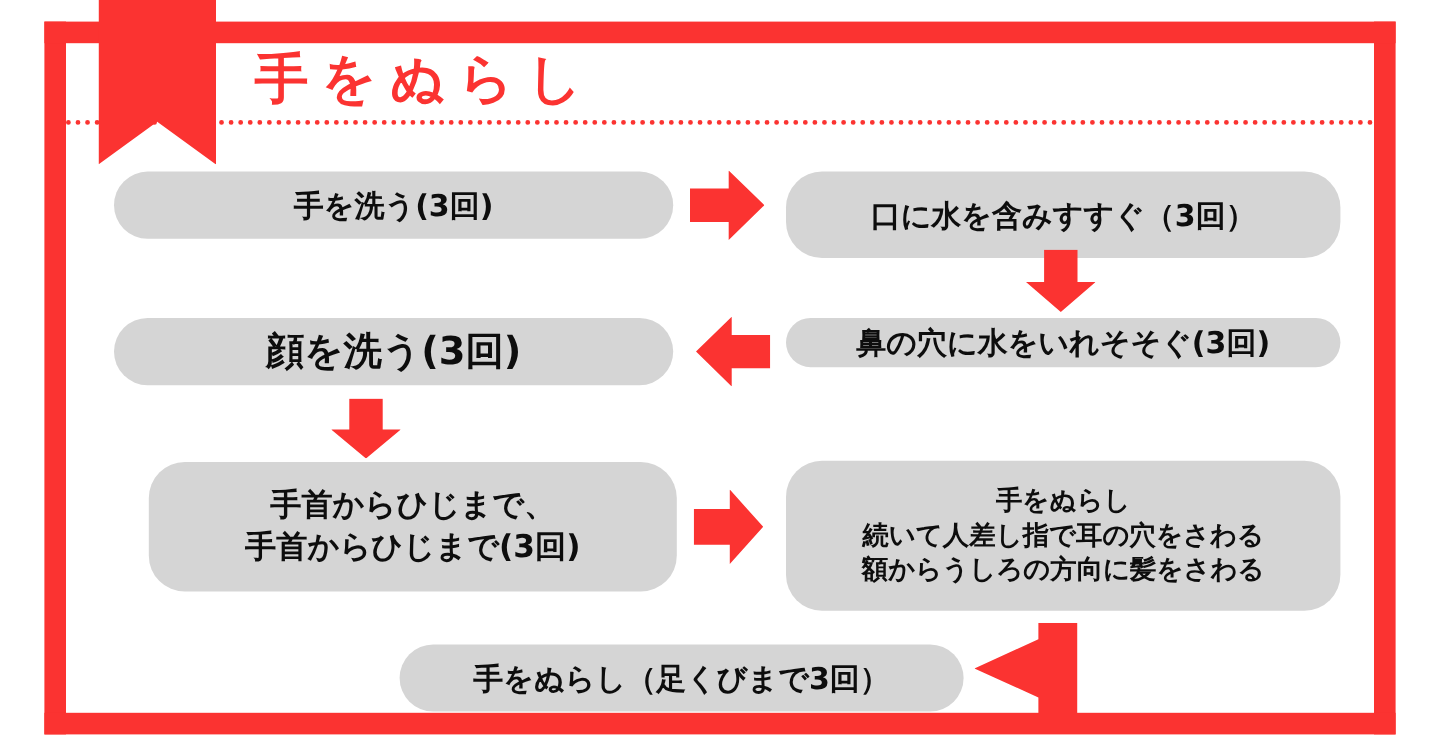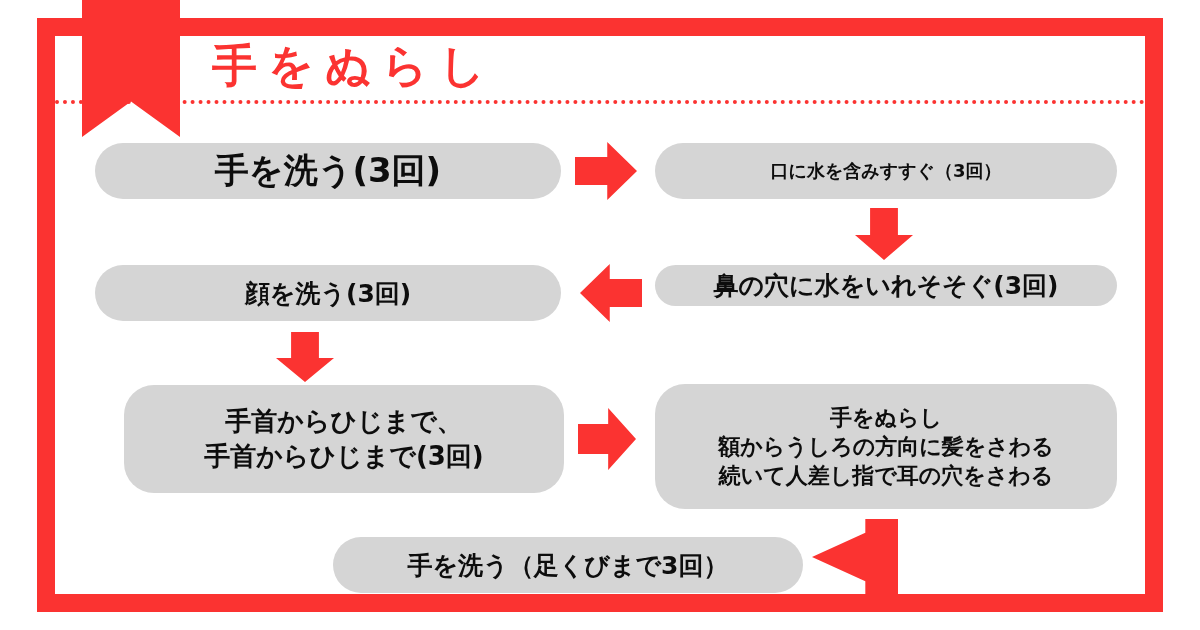--- a/index.html
+++ b/index.html
@@ -77,24 +77,24 @@
     display: flex;
     flex-direction: column;
     align-items: center;
     justify-content: center;
     text-align: center;
     box-sizing: border-box;
     padding: 4px 14px;
   }
   .pill .line { white-space: nowrap; display: block; }
 
-  #step-wash-hands    { left: 95px;  top: 143px; width: 466px; height: 56px; font-size: 34px; }
-  #step-rinse-mouth   { left: 655px; top: 143px; width: 462px; height: 56px; font-size: 18px; }
+  #step-wash-hands    { left: 95px;  top: 143px; width: 466px; height: 56px; font-size: 25px; }
+  #step-rinse-mouth   { left: 655px; top: 143px; width: 462px; height: 72px; font-size: 25px; }
   #step-rinse-nose    { left: 655px; top: 265px; width: 462px; height: 41px; font-size: 25px; }
-  #step-wash-face     { left: 95px;  top: 265px; width: 466px; height: 56px; font-size: 25px; }
+  #step-wash-face     { left: 95px;  top: 265px; width: 466px; height: 56px; font-size: 32px; }
   #step-wash-arms     { left: 124px; top: 385px; width: 440px; height: 108px; font-size: 26px; line-height: 1.33; }
   #step-head-ears     { left: 655px; top: 372px; width: 462px; height: 125px; font-size: 22px; line-height: 1.33; margin-top: 12px; }
   #step-wash-feet     { left: 333px; top: 537px; width: 470px; height: 56px; font-size: 25px; }
 
   
   .arrow {
     position: absolute;
     background: #fb3331;
   }
   .arrow-right {
@@ -164,23 +164,23 @@
 
   <div class="pill" id="step-wash-arms" style="background: rgb(213, 213, 213); color: rgb(13, 13, 13);">
     <span class="line">手首からひじまで、</span>
     <span class="line">手首からひじまで(3回)</span>
   </div>
 
   <div class="arrow arrow-right" id="arrow-arms-to-head" style="background: rgb(251, 51, 49);"></div>
 
   <div class="pill" id="step-head-ears" style="background: rgb(213, 213, 213); color: rgb(13, 13, 13);">
     <span class="line">手をぬらし</span>
+    <span class="line">続いて人差し指で耳の穴をさわる</span>
     <span class="line">額からうしろの方向に髪をさわる</span>
-    <span class="line">続いて人差し指で耳の穴をさわる</span>
   </div>
 
   <div class="arrow arrow-bend-down-left" id="arrow-head-to-feet" style="background: rgb(251, 51, 49);"></div>
 
   <div class="pill" id="step-wash-feet" style="background: rgb(213, 213, 213); color: rgb(13, 13, 13);">
-    <span class="line">手を洗う（足くびまで3回）</span>
+    <span class="line">手をぬらし（足くびまで3回）</span>
   </div>
 
 </div>
 
 </body></html>

